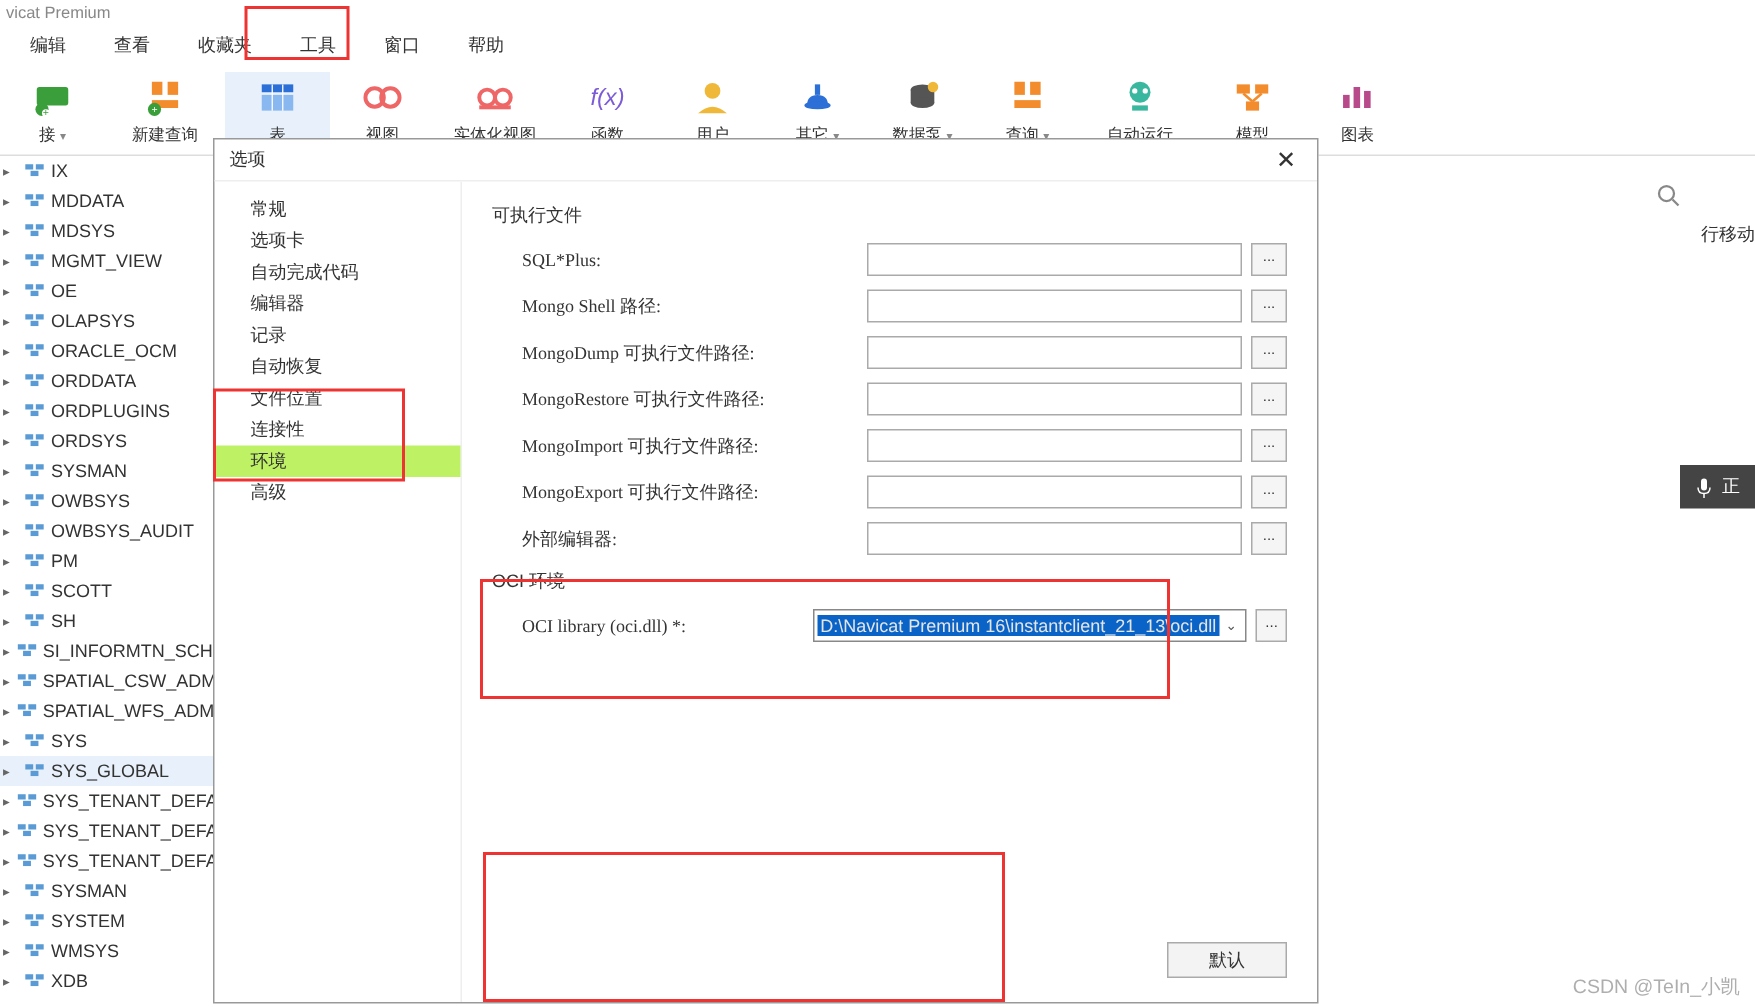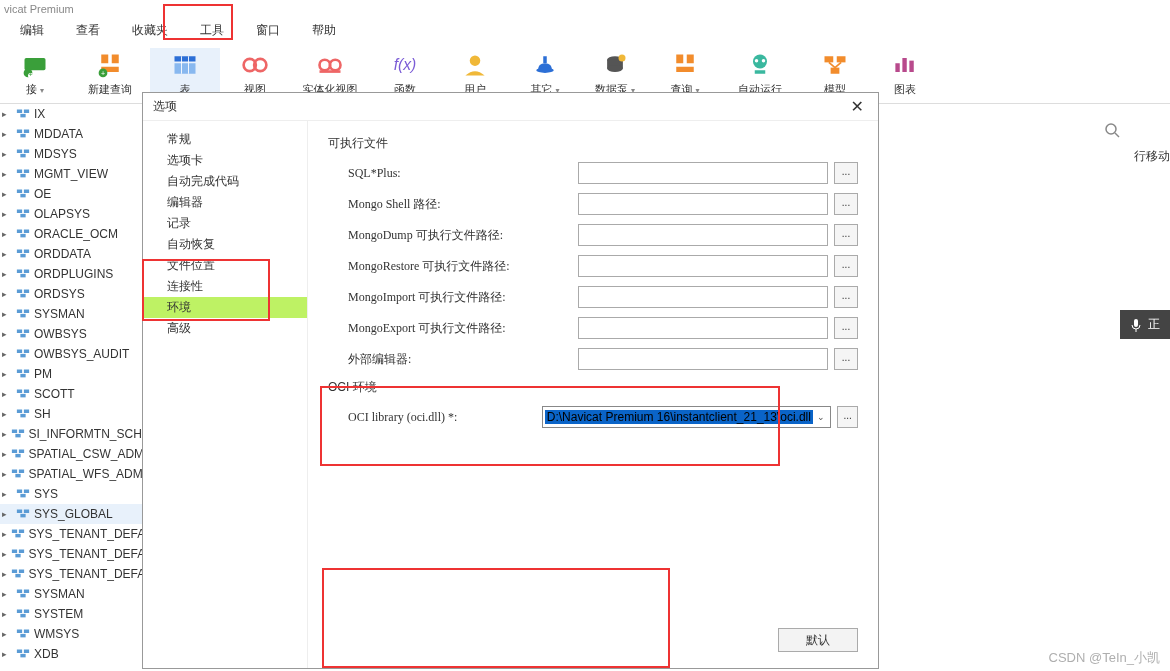--- a/index.html
+++ b/index.html
@@ -32,21 +32,21 @@
   .opt-nav { width: 165px; border-right: 1px solid #eee; padding-top: 8px; }
   .opt-nav-item { padding: 2px 0 2px 24px; cursor: pointer; }
   .opt-nav-item.sel { background: #bef264; }
   .opt-content { flex: 1; padding: 14px 20px; position: relative; overflow: hidden; }
   .sect-title { font-size: 12px; margin-bottom: 10px; }
   .form-row { display: flex; align-items: center; margin-bottom: 9px; }
   .form-row .lbl { width: 250px; padding-left: 20px; font-family: Liberation Serif, serif; }
   .form-row input[type=text] { flex: 1; height: 22px; border: 1px solid #aaa; padding: 0 4px; font-size: 12px; }
   .form-row .browse { width: 24px; height: 22px; margin-left: 6px; border: 1px solid #aaa; background: #f5f5f5; cursor: pointer; font-size: 10px; line-height:18px; text-align:center; }
   .oci-input { background: #fff; border: 1px solid #888; height: 22px; display: flex; align-items: center; padding: 0 2px; }
-  .oci-input .val { background: #0a64c8; color: #000000; padding: 0 2px; flex: 0 1 auto; white-space: nowrap; overflow: hidden; }
+  .oci-input .val { background: #0a64c8; color: #e5e5e5; padding: 0 2px; flex: 0 1 auto; white-space: nowrap; overflow: hidden; }
   .oci-input .dd { margin-left: auto; padding: 0 4px; font-size: 9px; color: #555; }
   .note { position: absolute; left: 40px; bottom: 28px; }
   .def-btn { position: absolute; right: 20px; bottom: 16px; width: 80px; height: 24px; border: 1px solid #aaa; background: #f3f3f3; cursor: pointer; text-align:center; line-height:22px; }
   .watermark { position: absolute; right: 10px; bottom: 4px; color: rgba(120,120,120,.6); font-size: 13px; z-index: 600; }
 </style>
 </head>
 <body>
 
 <div class="title-bar">vicat Premium</div>
 

